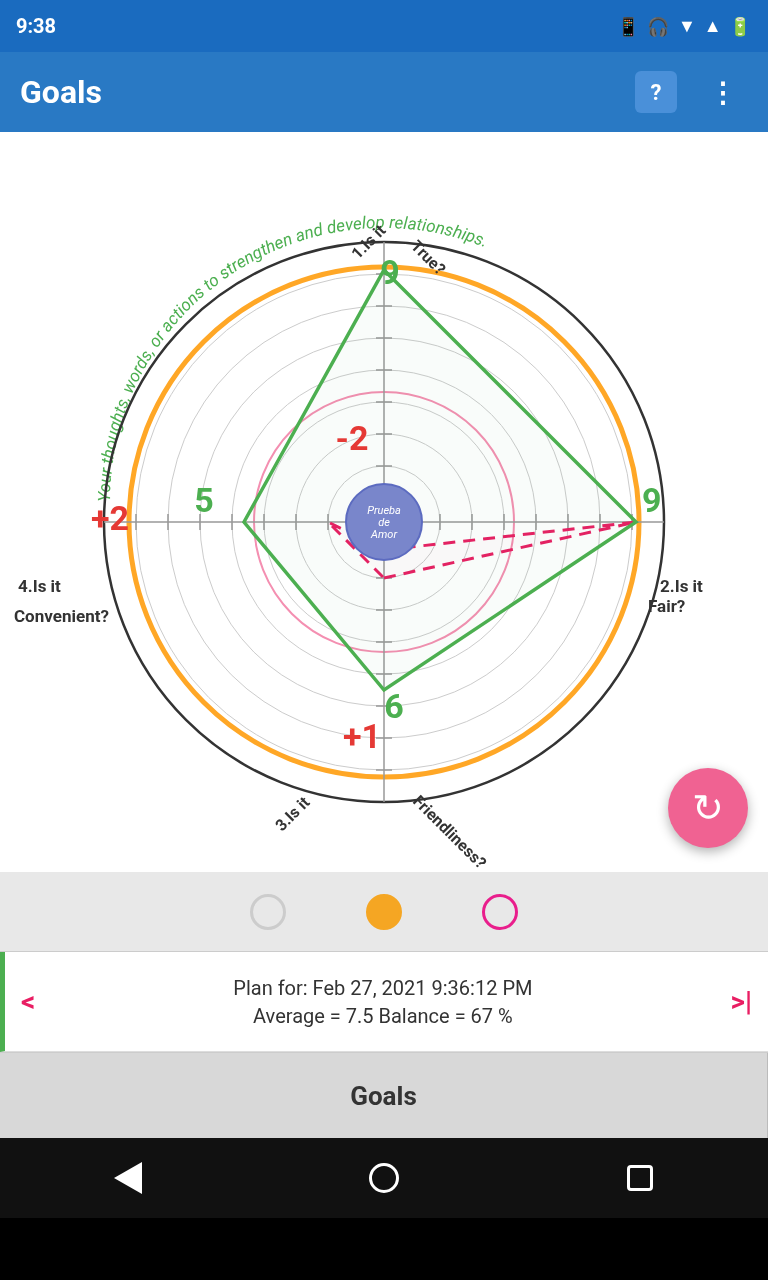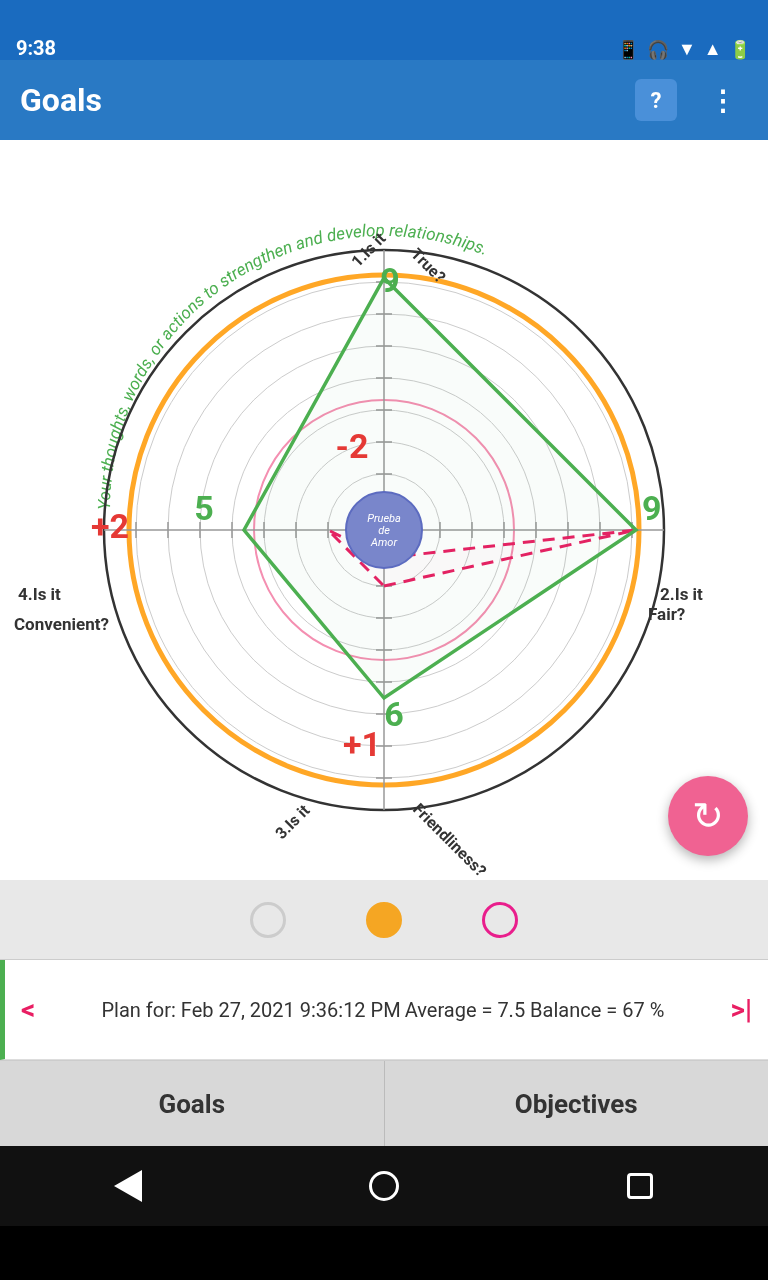--- a/index.html
+++ b/index.html
@@ -8,24 +8,24 @@
       width: 768px;
       height: 1280px;
       background: #000;
       font-family: 'Roboto', Arial, sans-serif;
       overflow: hidden;
     }
 
     
     #status-bar {
       width: 768px;
-      height: 60px;
+      height: 52px;
       background: #1a6bbf;
       display: flex;
-      align-items: flex-end;
+      align-items: center;
       justify-content: space-between;
       padding: 0 16px;
     }
     .status-left {
       color: white;
       font-size: 20px;
       font-weight: bold;
     }
     .status-right {
       display: flex;
@@ -371,35 +371,32 @@
 
 <div id="pagination">
   <div class="dot"></div>
   <div class="dot active"></div>
   <div class="dot pink"></div>
 </div>
 
 <div id="info-bar">
   <div class="nav-row">
     <span class="nav-arrow">&lt;</span>
-    <div style="display:flex; flex-direction:row; align-items:center; gap:4px;">
+    <div style="display:flex; flex-direction:column; align-items:center; gap:4px;">
       <span class="info-text">Plan for: Feb 27, 2021 9:36:12 PM</span>
       <span class="info-sub">Average = 7.5 Balance = 67 %</span>
     </div>
     <span class="nav-arrow">&gt;|</span>
   </div>
 </div>
 
 <div id="bottom-tabs">
   <div class="tab-btn">
     <span>Goals</span>
   </div>
-  <div class="tab-btn">
-    <span>Objectives</span>
-  </div>
 </div>
 
 <div id="nav-bar">
   <div class="nav-btn">
     <div class="nav-back"></div>
   </div>
   <div class="nav-btn">
     <div class="nav-home"></div>
   </div>
   <div class="nav-btn">

